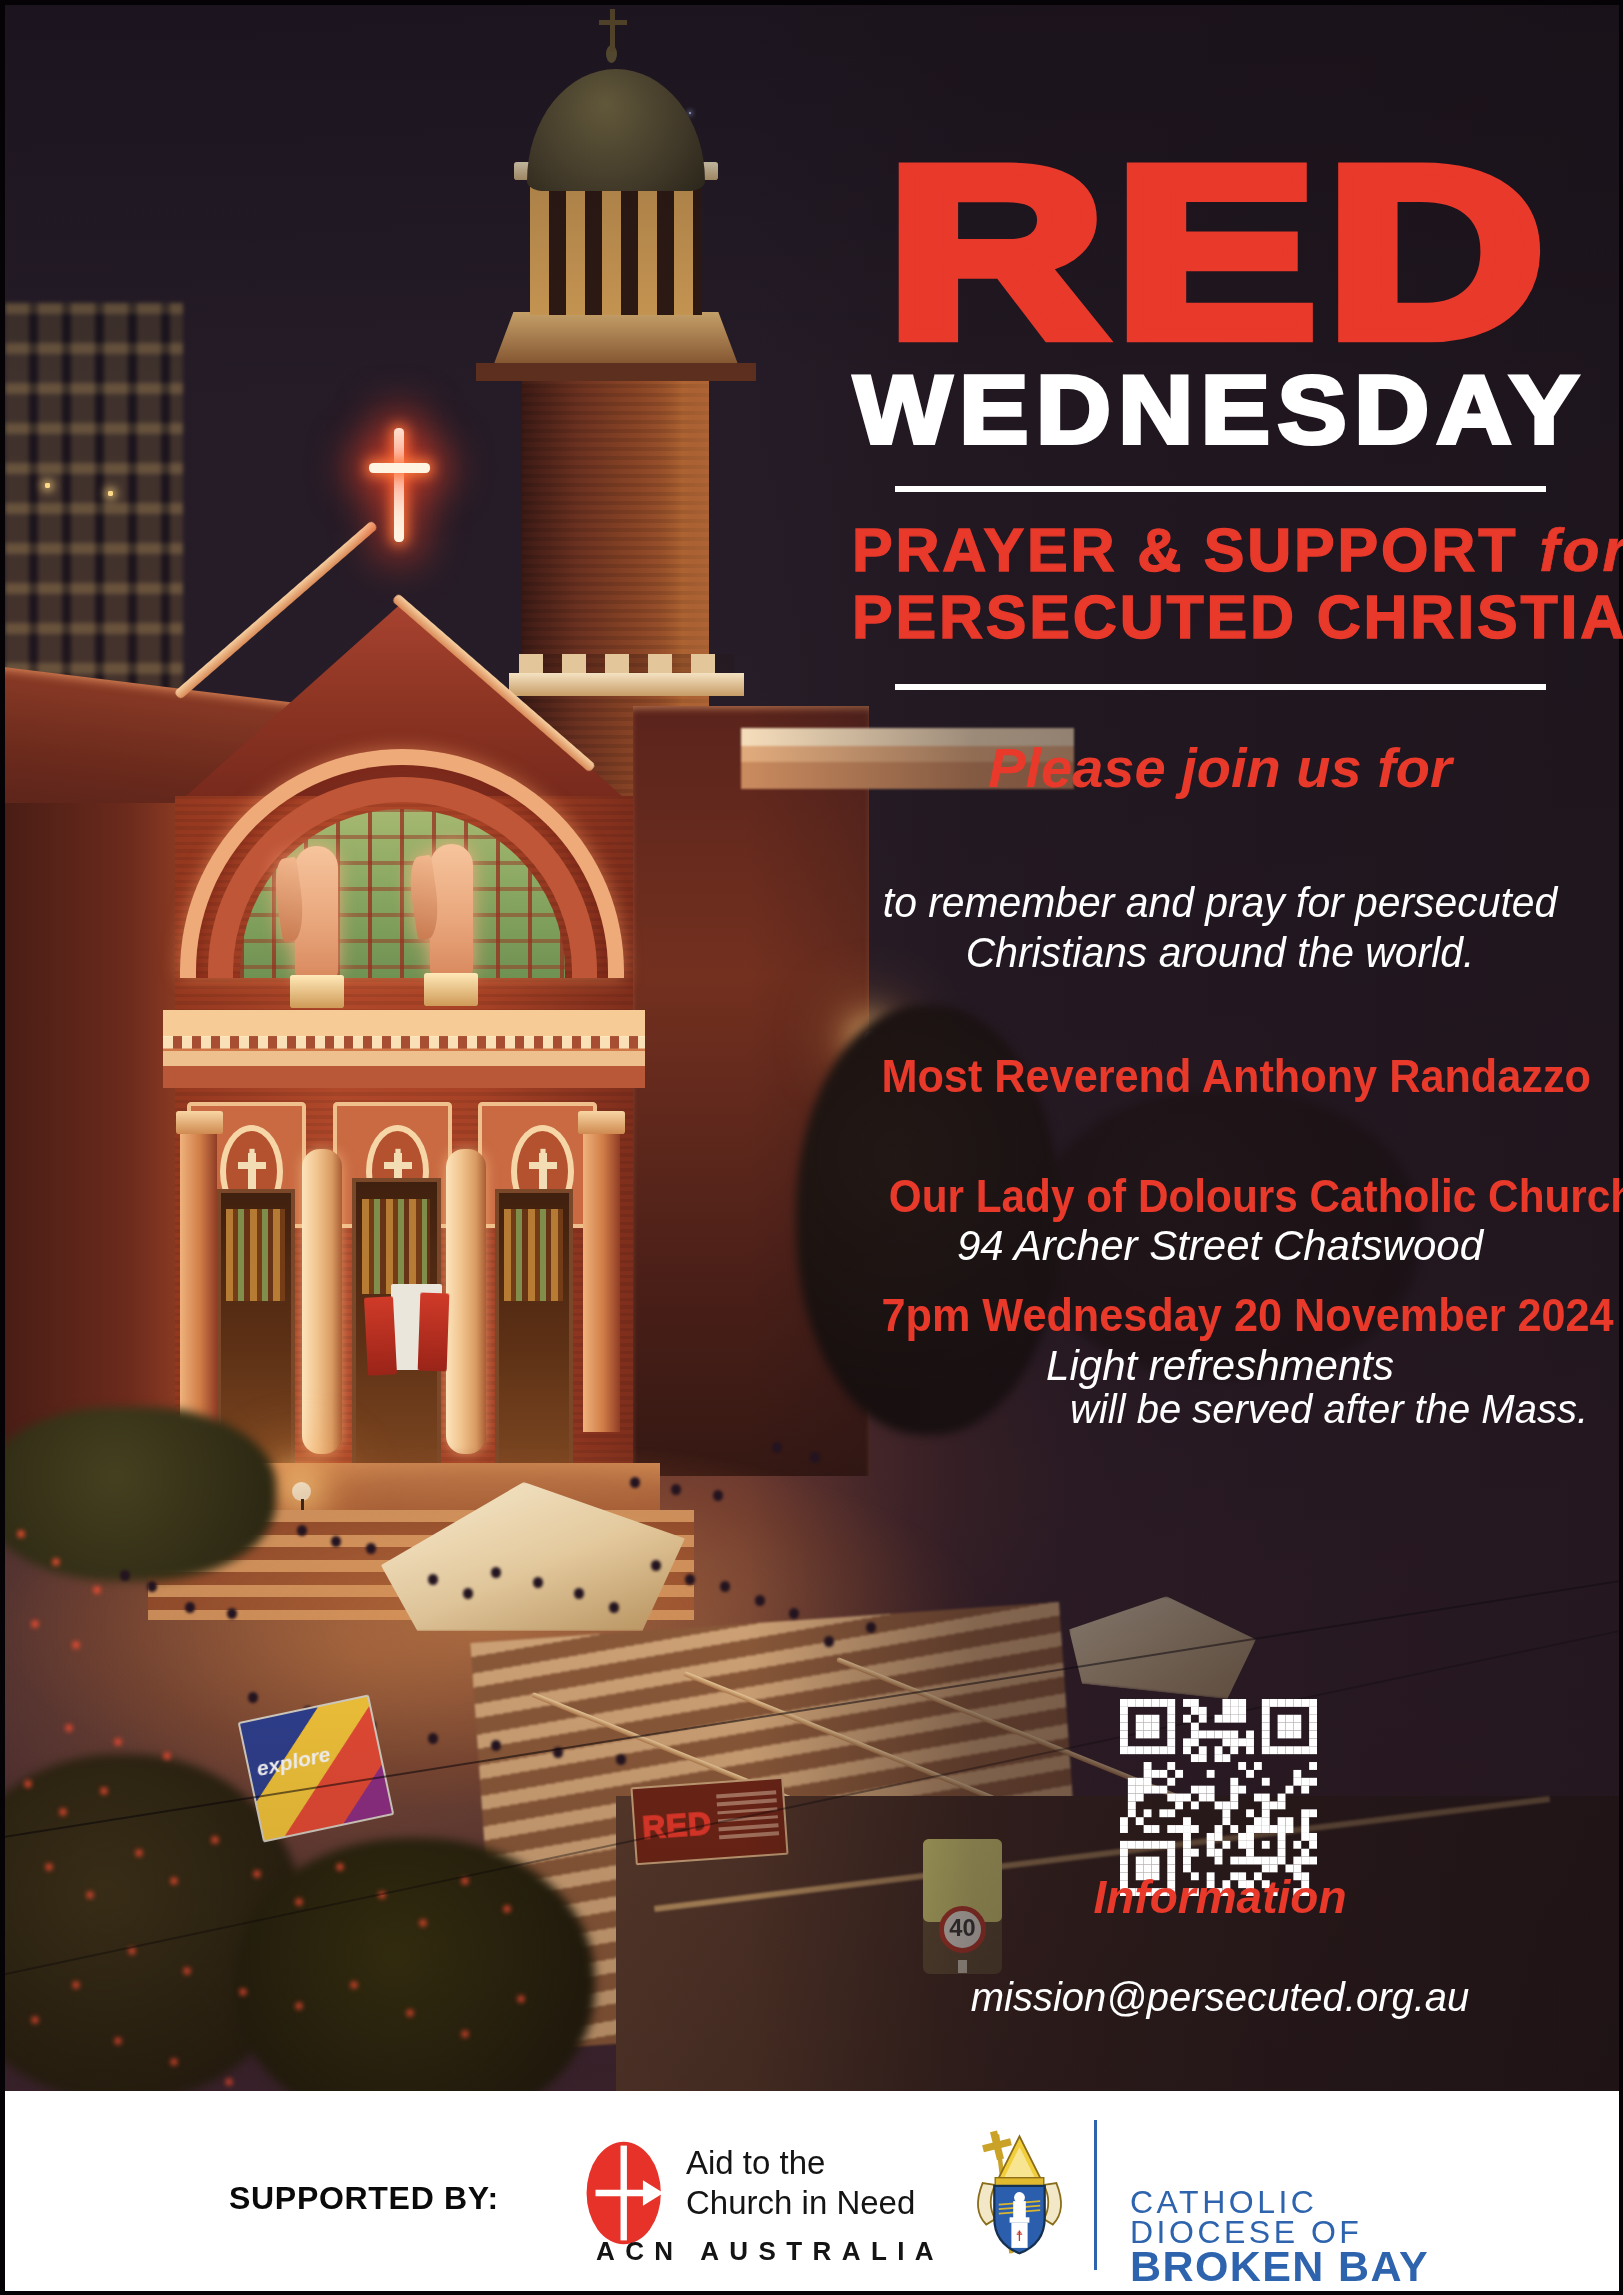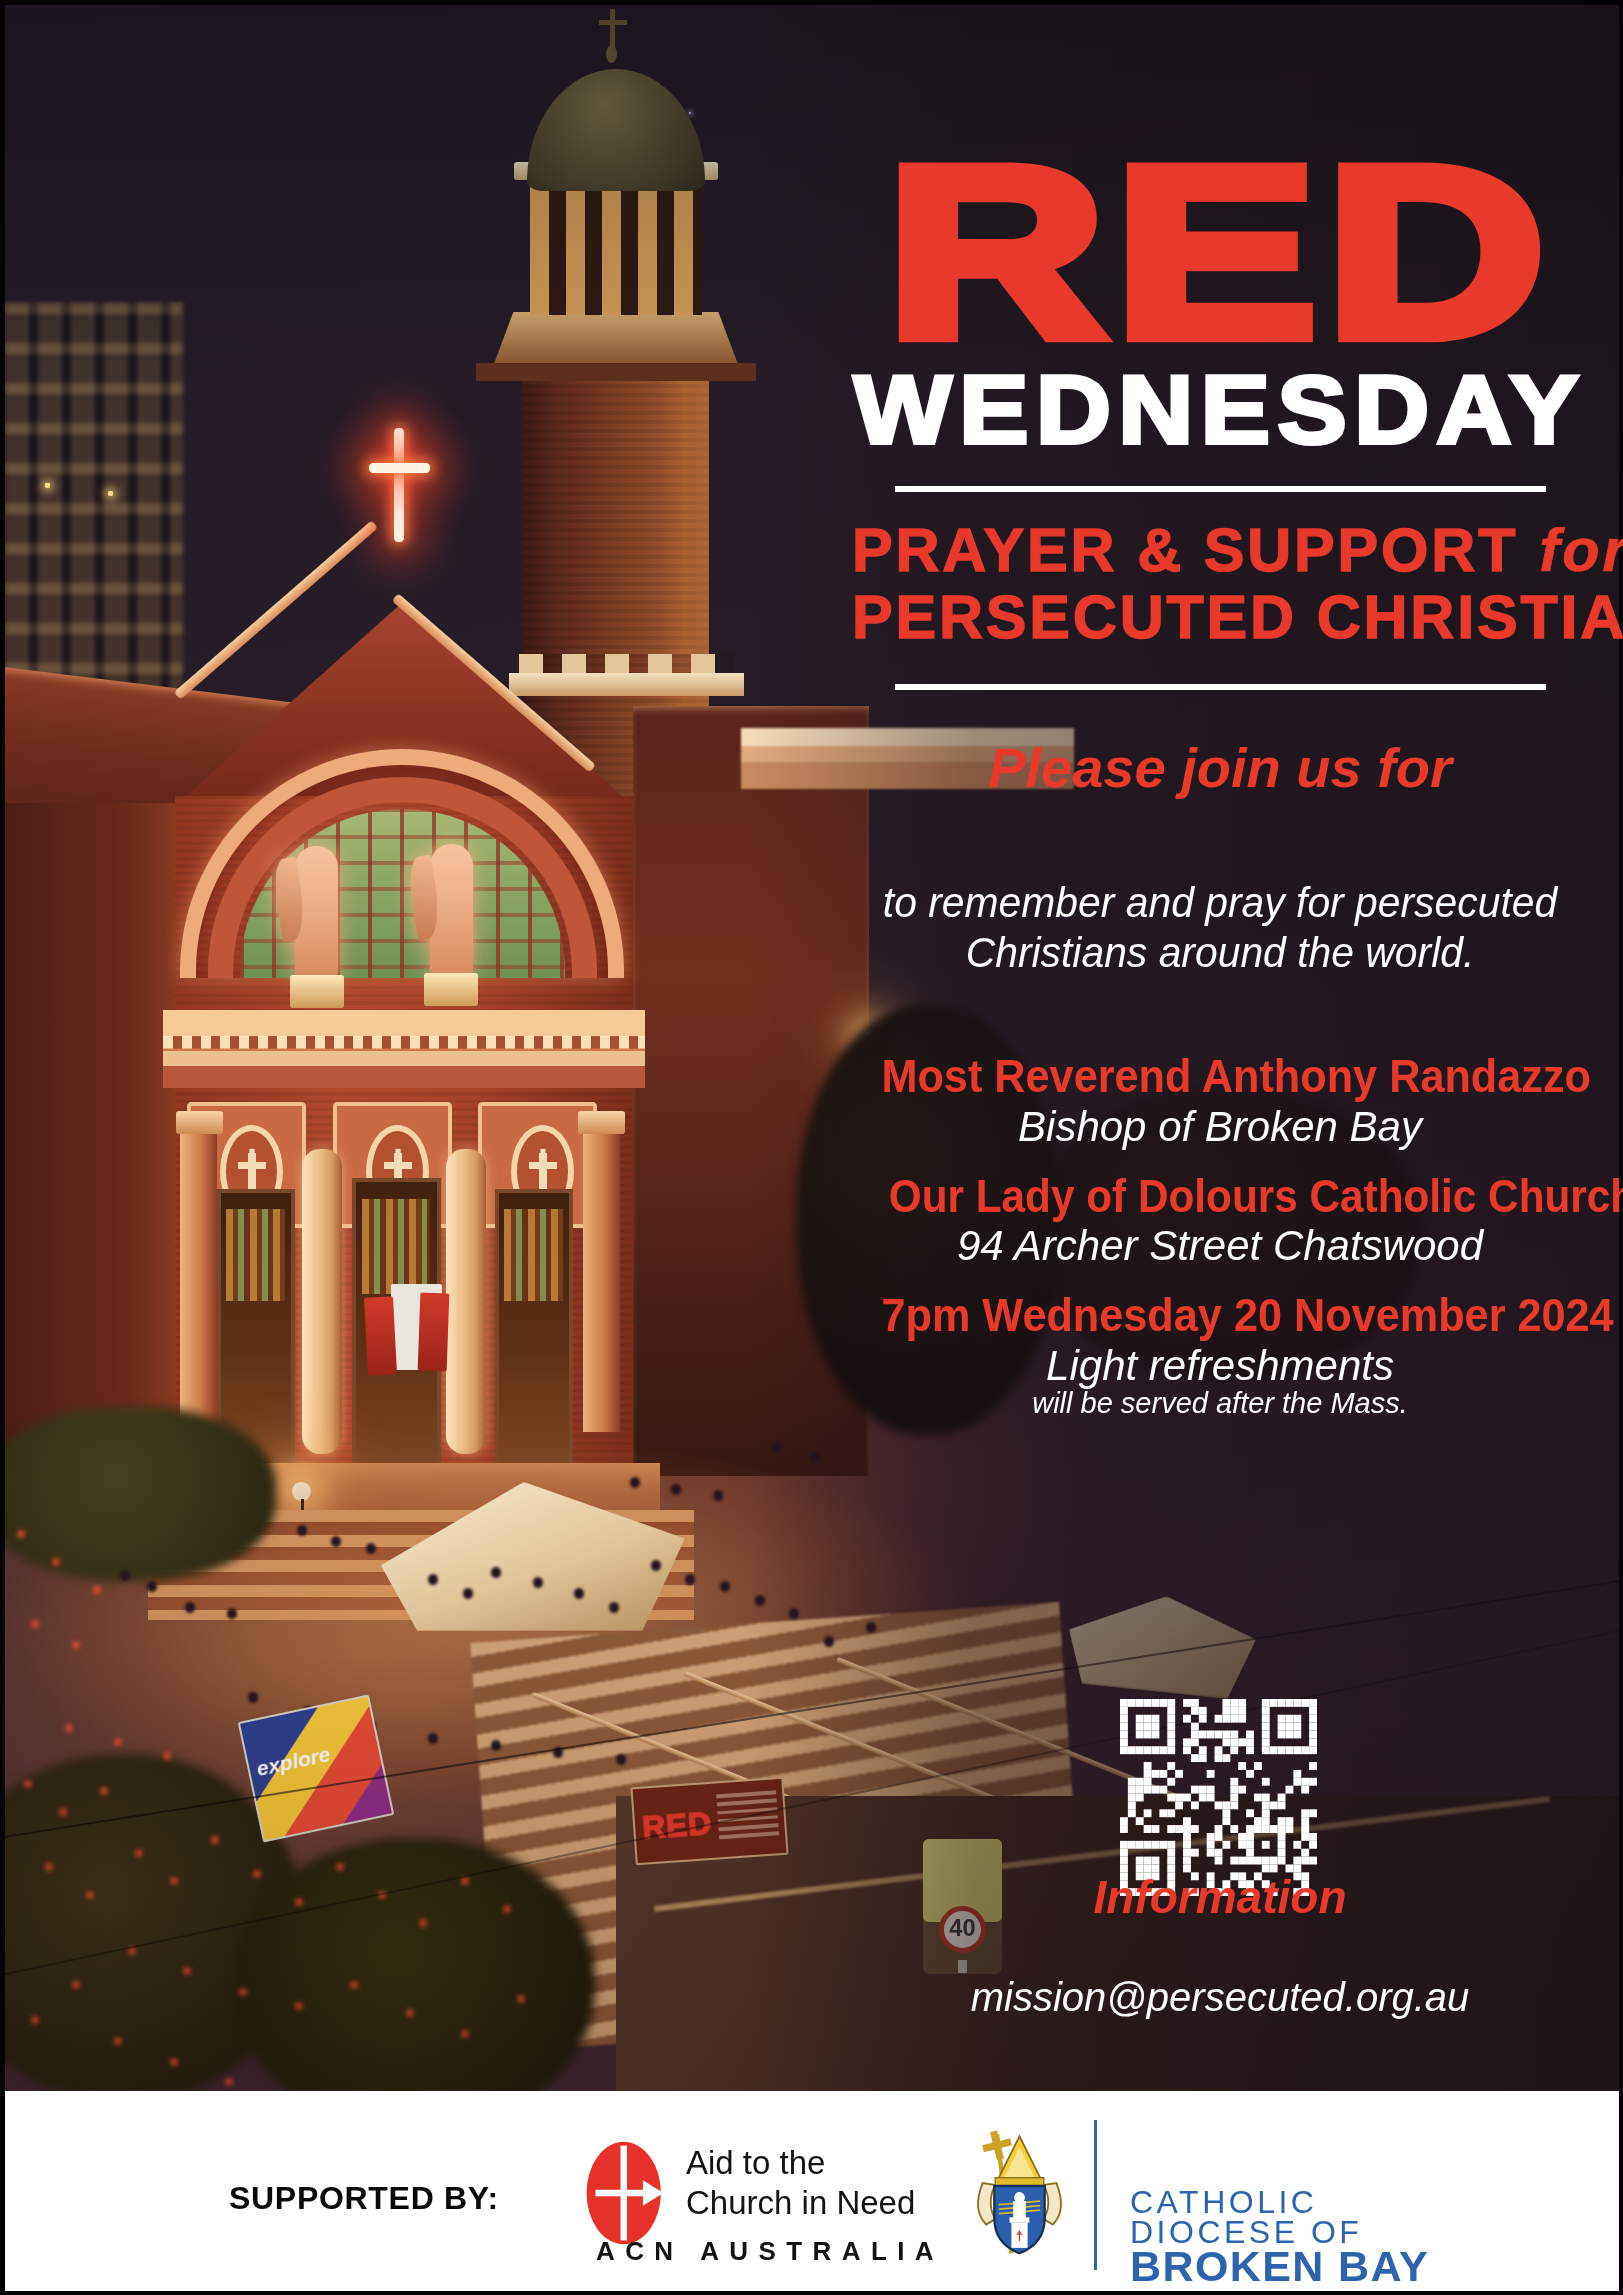--- a/index.html
+++ b/index.html
@@ -185,21 +185,21 @@
   .tagline2{top:587px;font-size:61px;font-weight:bold;color:var(--red);-webkit-text-stroke:1.4px var(--red);letter-spacing:2.8px;}
   .please{top:740px;font-size:56px;}
   .mass{top:800px;font-size:69px;font-weight:bold;-webkit-text-stroke:2.1px #fff;letter-spacing:4.2px;}
   .inv1{top:881px;font-size:43px;} .inv2{top:931px;font-size:43px;}
   .cel{top:1008px;font-size:39px;}
   .celname{top:1052px;font-size:47px;}
   .celtitle{top:1106px;font-size:42px;}
   .venue{top:1172px;font-size:47px;}
   .addr{top:1225px;font-size:42px;}
   .dt{top:1291px;font-size:47px;}
-  .ref1{top:1345px;font-size:42px;text-align:center;} .ref2{top:1389px;font-size:29px;}
+  .ref1{top:1345px;font-size:42px;text-align:center;} .ref2{top:1389px;font-size:40px;text-align:right;}
   .qr{position:absolute;left:1120px;top:1699px;width:197px;height:197px;}
   .info-label{top:1874px;font-size:46px;}
   .info-email{top:1977px;font-size:40px;}
   
   .footerbar{position:absolute;left:4.9px;top:2091px;width:1614px;height:200px;background:#fff;}
   .supported{position:absolute;left:229px;top:2180px;font-size:32px;font-weight:bold;color:#0a0a0a;letter-spacing:0.7px;}
   .acn-icon{position:absolute;left:584px;top:2138px;width:82px;height:110px;}
   .acn-name{position:absolute;left:686px;top:2143px;font-size:33px;color:#141414;line-height:40px;}
   .acn-org{position:absolute;left:596px;top:2236px;font-size:26px;font-weight:bold;color:#141414;letter-spacing:10.4px;}
   .crest{position:absolute;left:970px;top:2112px;width:99px;height:162px;}
@@ -333,21 +333,20 @@
     <span>PRAYER &amp; SUPPORT</span><span class="for">for</span>
   </div>
   <div class="tline tagline2">PERSECUTED CHRISTIANS</div>
   <div class="rule rule2"></div>
 
   <div class="tline please it b red-t">Please join us for</div>
   <div class="tline inv1 it sx95">to remember and pray for persecuted</div>
   <div class="tline inv2 it sx95">Christians around the world.</div>
 
   <div class="tline celname b red-t sx92">Most Reverend Anthony Randazzo</div>
-  <div class="tline celtitle it">Bishop of Broken Bay</div>
 
   <div class="tline venue b red-t sx90">Our Lady of Dolours Catholic Church</div>
   <div class="tline addr it">94 Archer Street Chatswood</div>
 
   <div class="tline dt b red-t sx92">7pm Wednesday 20 November 2024</div>
   <div class="tline ref1 it">Light refreshments</div>
   <div class="tline ref2 it">will be served after the Mass.</div>
 
   <div class="qr" id="qr"><svg width="197" height="197" viewBox="0 0 250 250" xmlns="http://www.w3.org/2000/svg">
         <rect x="0" y="0" width="10" height="10" fill="#ffffff"></rect>

